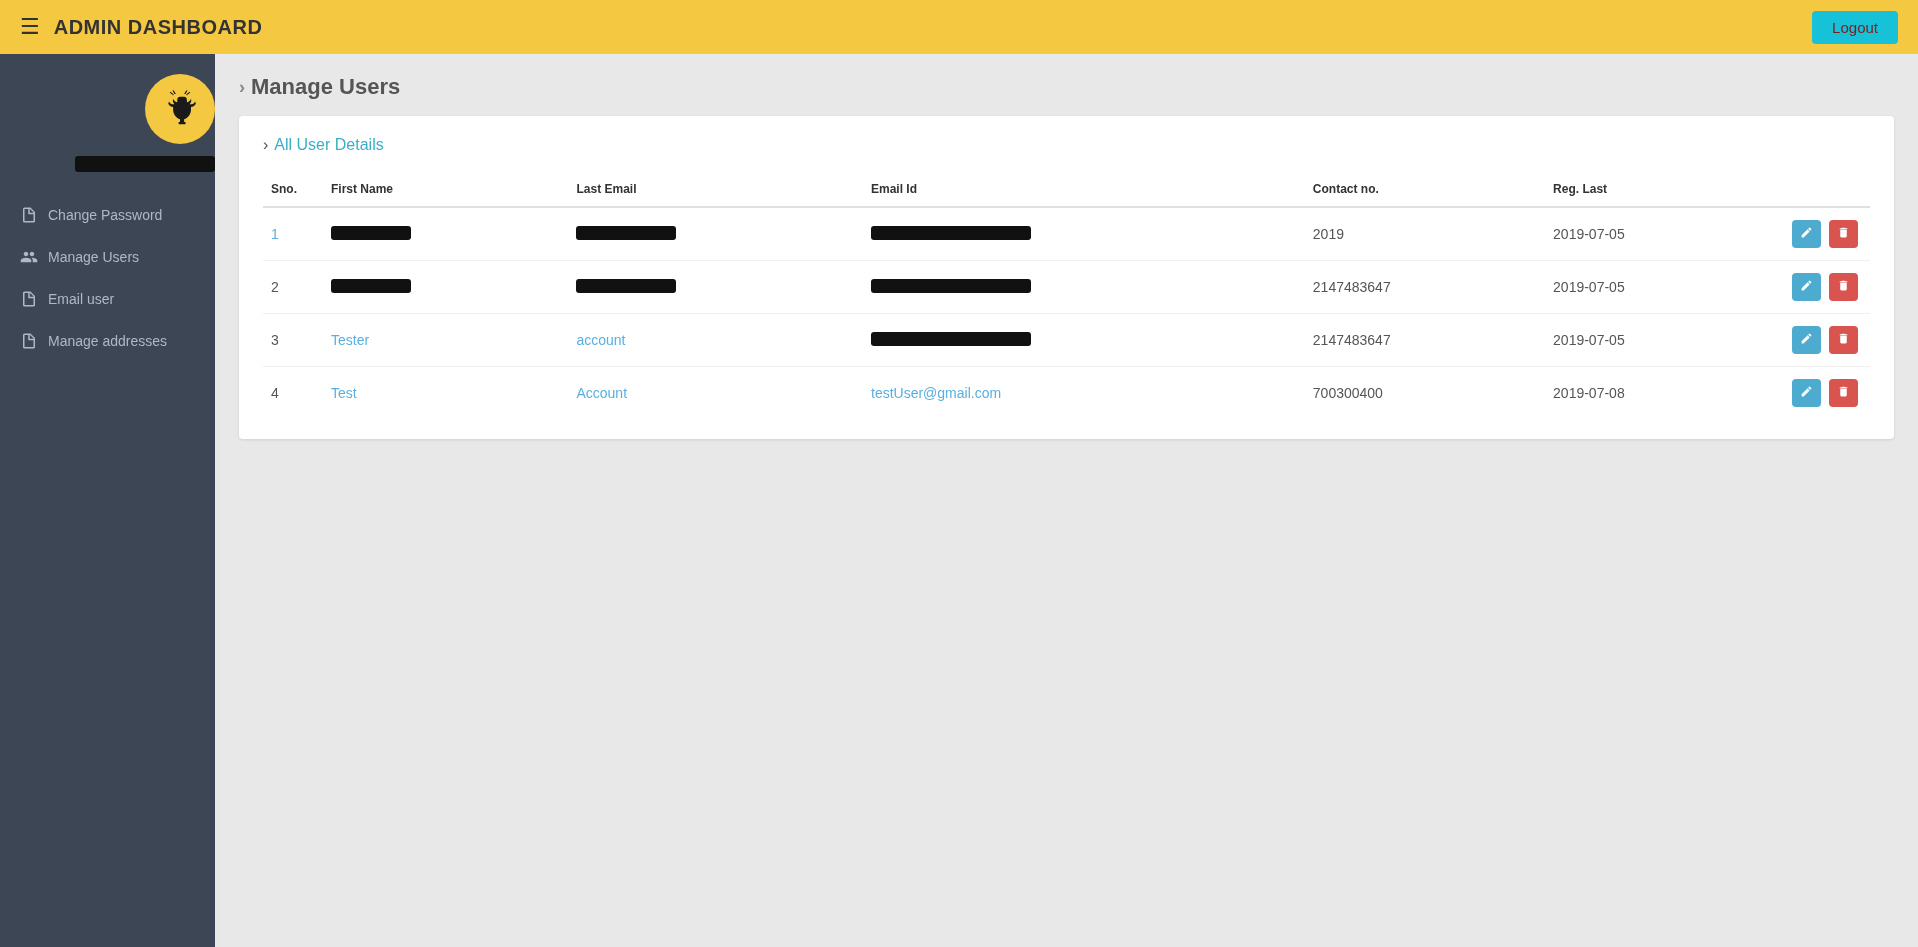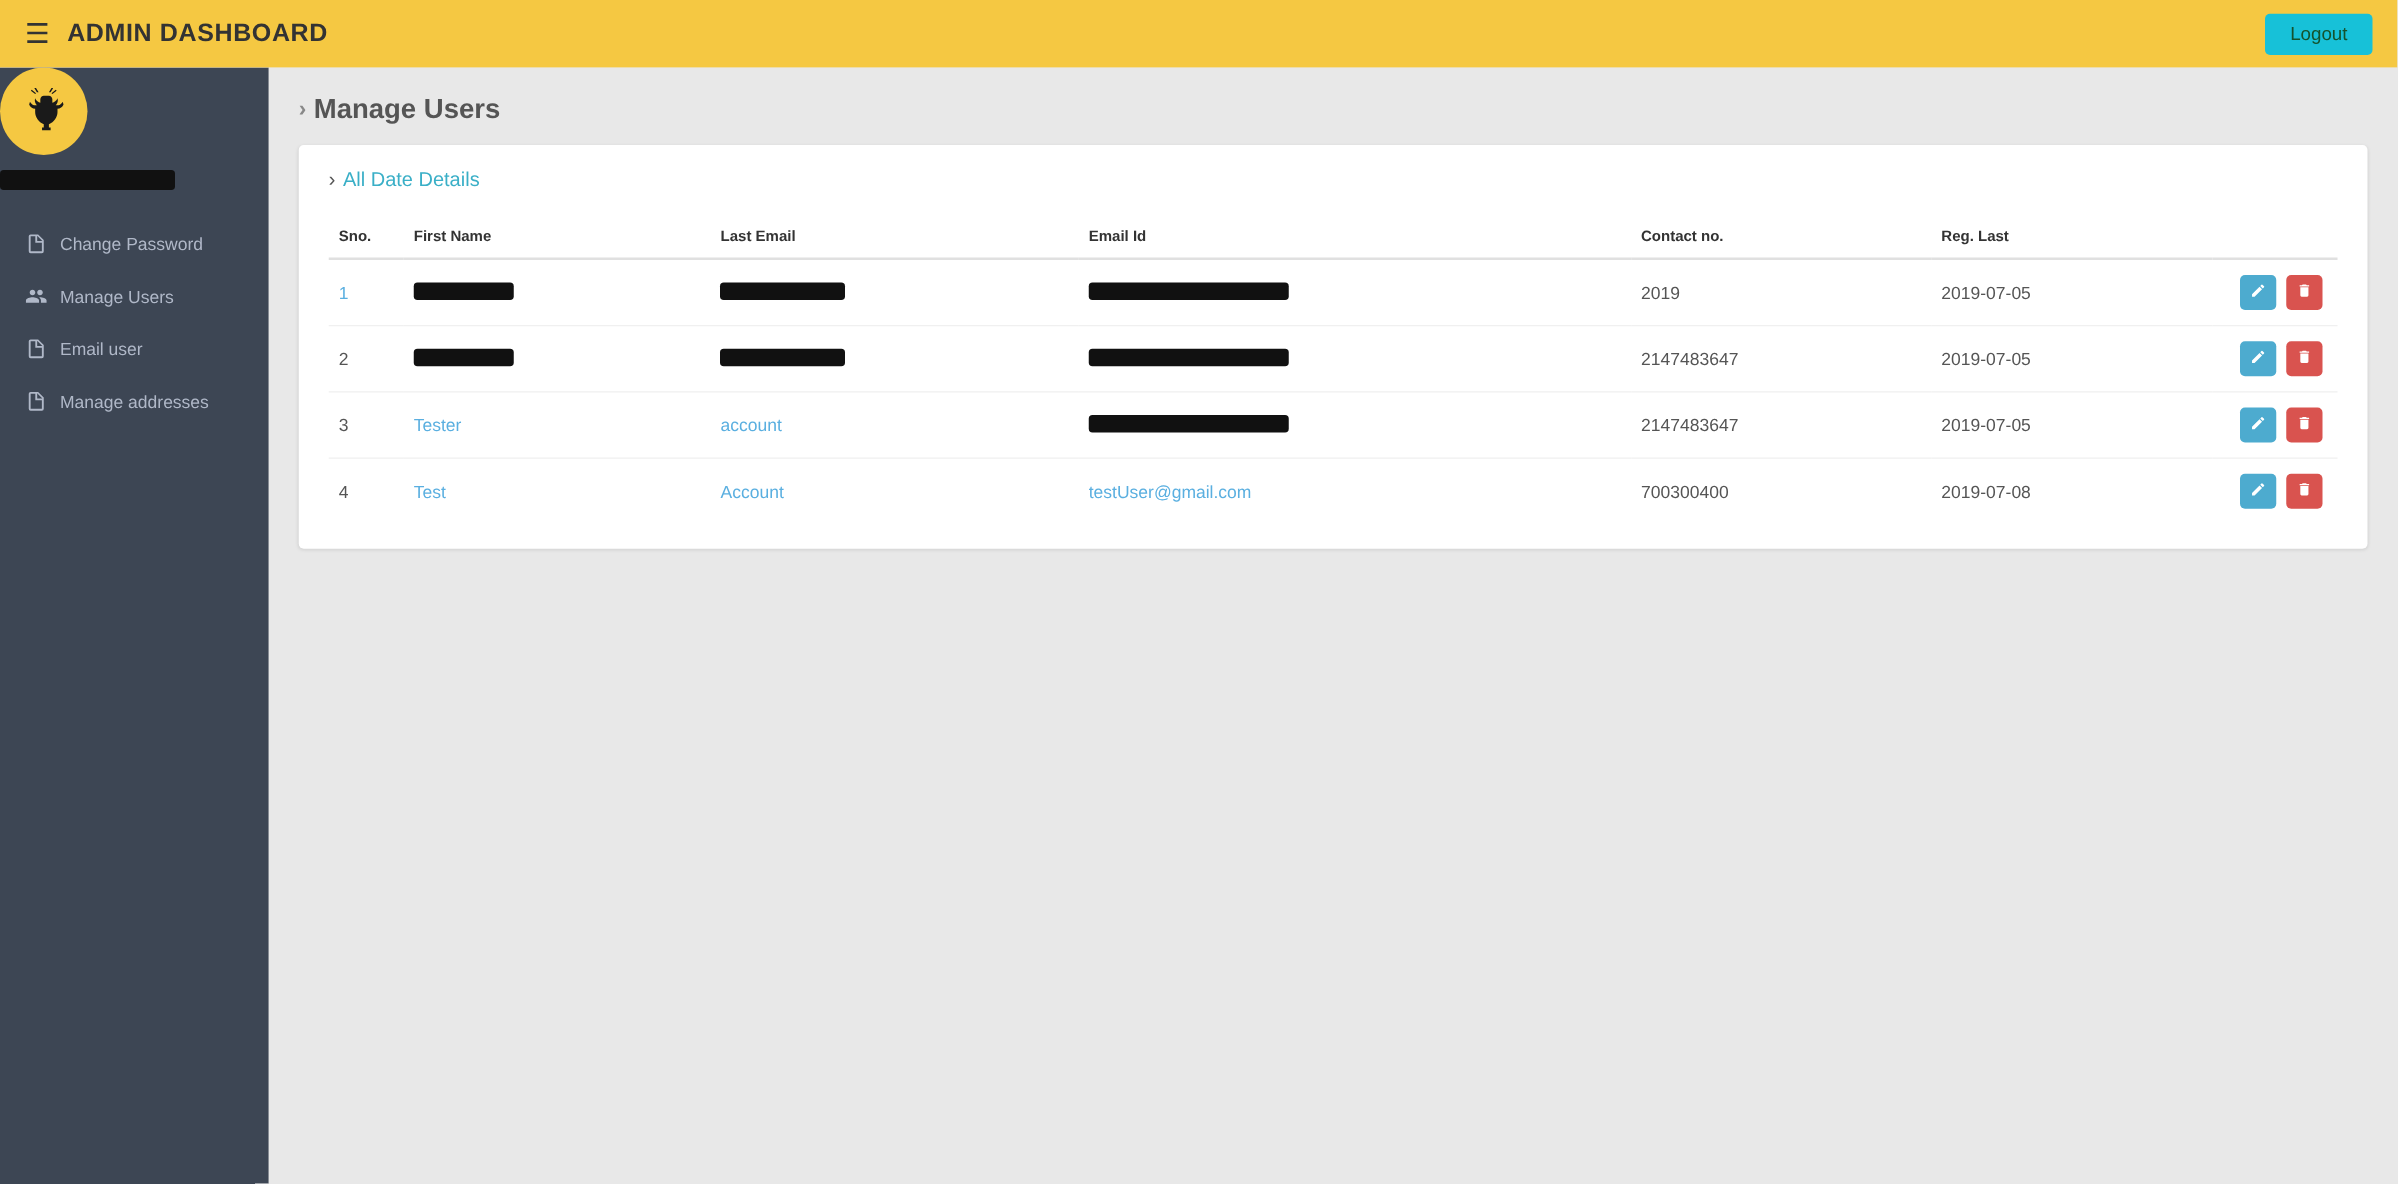--- a/index.html
+++ b/index.html
@@ -27,21 +27,21 @@
     }
     .app-title {
       font-size: 20px;
       font-weight: bold;
       color: #333;
       letter-spacing: 0.5px;
       text-align: right;
     }
     .logout-button {
       background: #17c1d8;
-      color: #14532d;
+      color: #7f1d1d;
       border: none;
       padding: 8px 20px;
       font-size: 15px;
       border-radius: 4px;
       cursor: pointer;
     }
 
     
     .main-layout {
       display: flex;
@@ -49,21 +49,22 @@
       overflow: hidden;
     }
 
     
     .sidebar {
       width: 215px;
       background: #3d4654;
       color: #ccc;
       display: flex;
       flex-direction: column;
-      align-items: flex-start;
+      align-items: flex-end;
+      padding-top: 20px;
       flex-shrink: 0;
     }
     .avatar-circle {
       width: 70px;
       height: 70px;
       border-radius: 50%;
       background: #f5c842;
       display: flex;
       align-items: center;
       justify-content: center;
@@ -258,21 +259,21 @@
   <main class="content-area">
 
     <h1 class="page-title">
       <span class="chevron">›</span>
       <span>Manage Users</span>
     </h1>
 
     <div class="table-card">
       <div class="table-section-title">
         <span class="chevron">›</span>
-        <span>All Date Details</span>
+        <span>All User Details</span>
       </div>
 
       <table>
         <thead>
           <tr>
             <th class="sno-col">Sno.</th>
             <th>First Name</th>
             <th>Last Email</th>
             <th>Email Id</th>
             <th>Contact no.</th>

